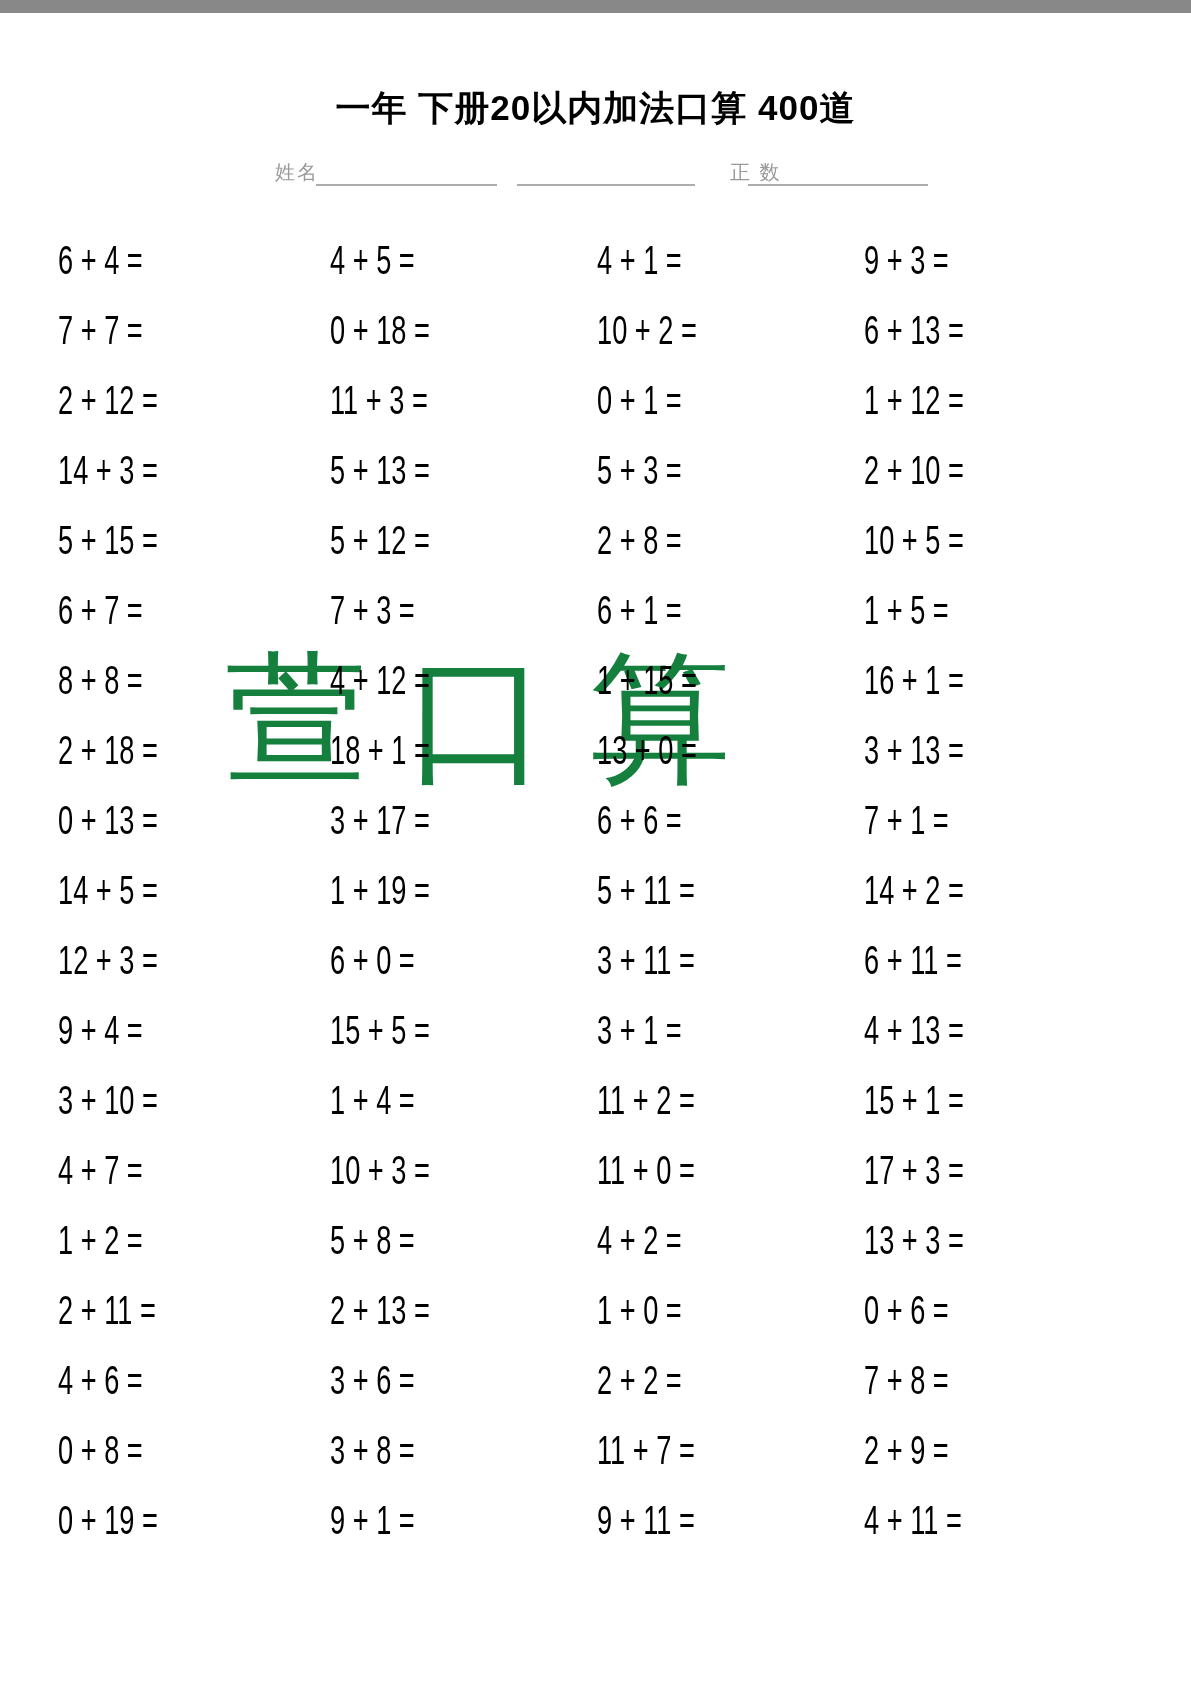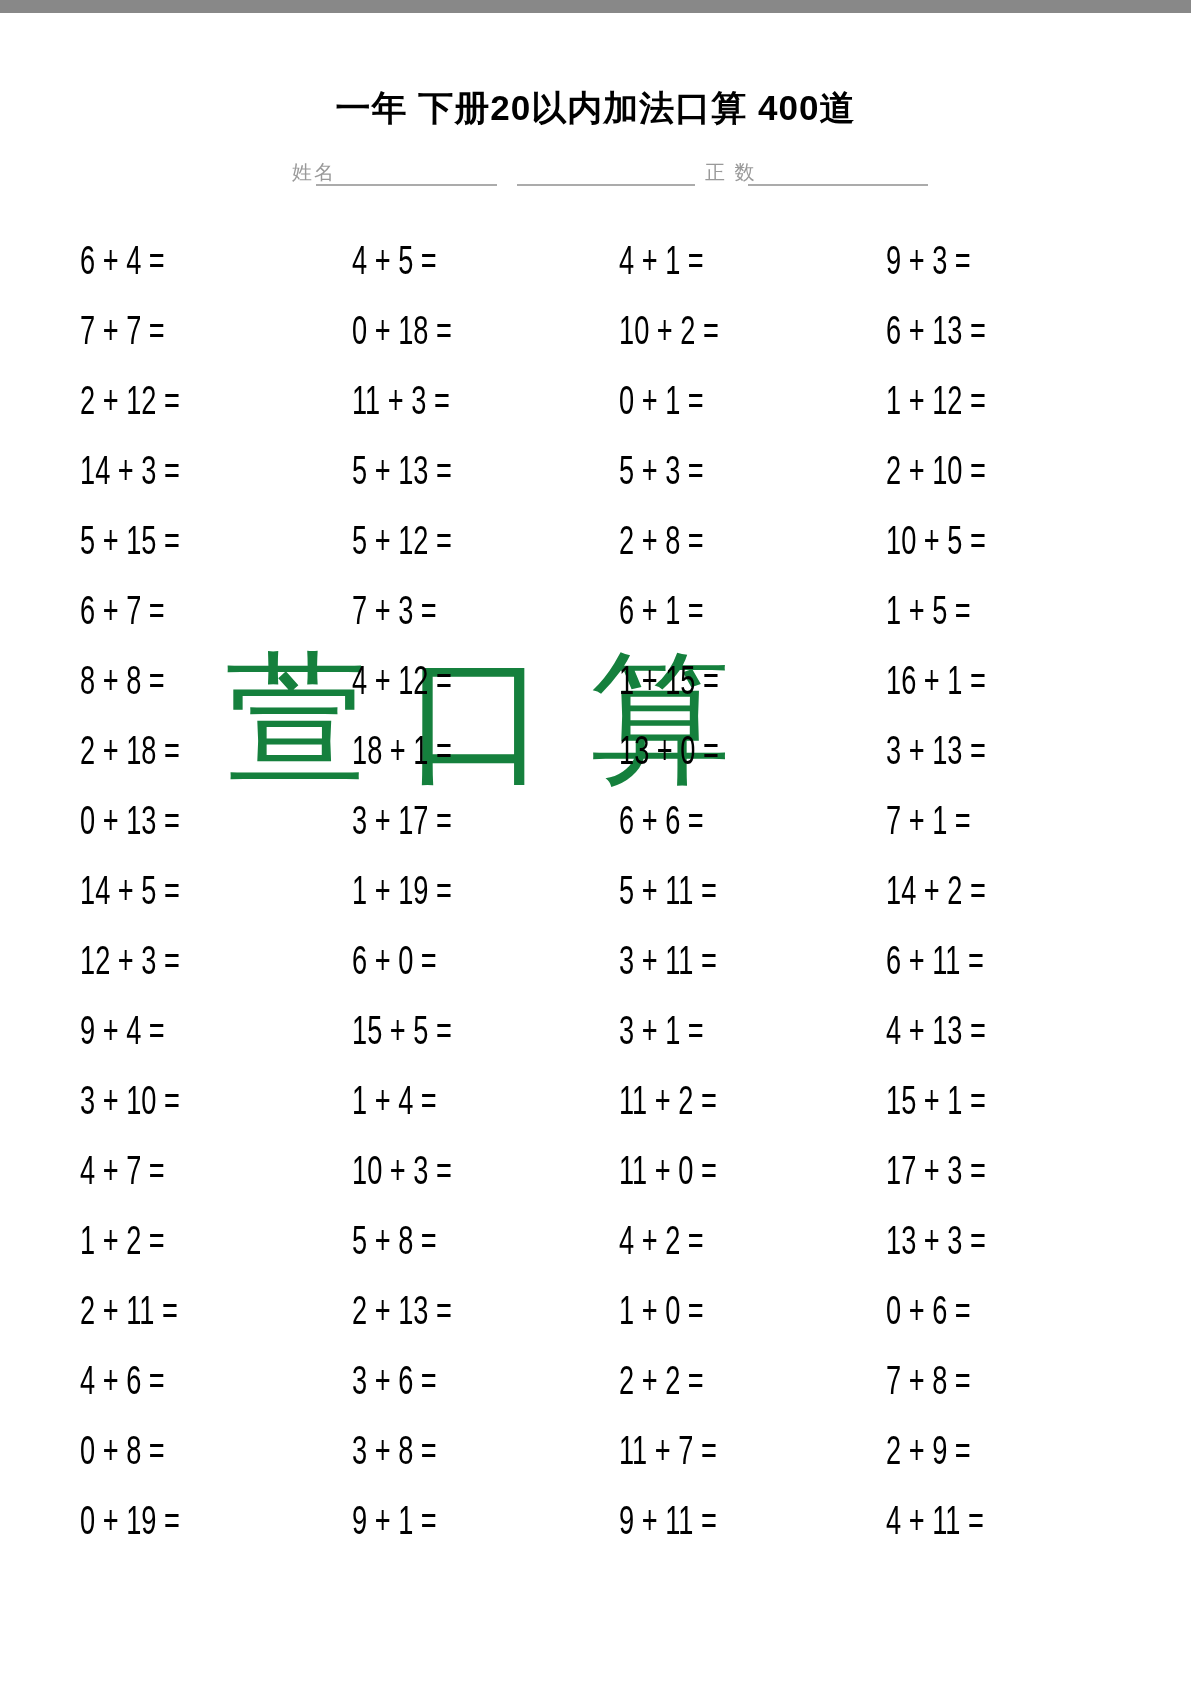--- a/index.html
+++ b/index.html
@@ -31,40 +31,40 @@
     color:#999999;
     letter-spacing:2px;
     white-space:nowrap;
   }
   .header-rule{
     position:absolute;
     top:171px;
     height:0;
     border-top:2px solid #ababab;
   }
-  #name-label{left:292px;}
+  #name-label{left:275px;}
   #rule-1{left:316px;width:181px;}
   #rule-2{left:517px;width:178px;}
-  #score-label{left:705px;}
+  #score-label{left:730px;}
   #rule-3{left:748px;width:180px;}
   .watermark{
     position:absolute;
     left:225px;
     top:632px;
     font-size:142px;
     line-height:148px;
     letter-spacing:40px;
     color:#15803d;
     white-space:nowrap;
     z-index:0;
     user-select:none;
   }
   .grid{
     position:absolute;
-    left:80px;
+    left:58px;
     top:212px;
     z-index:1;
     display:grid;
     grid-template-columns:272px 267px 267px 300px;
     grid-auto-rows:70px;
   }
   .cell{
     line-height:70px;
     font-size:40px;
     white-space:nowrap;

